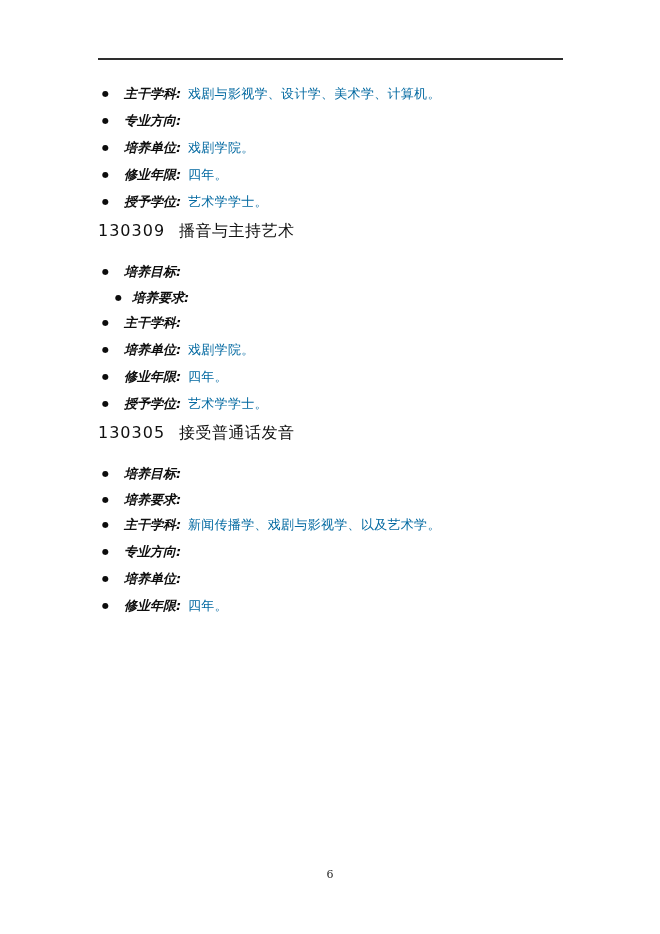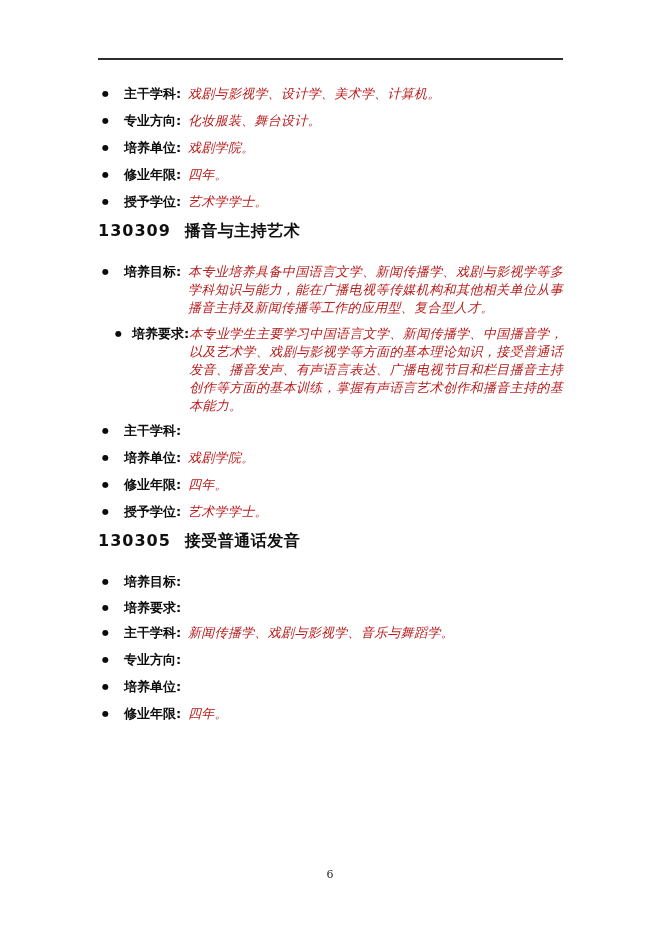--- a/index.html
+++ b/index.html
@@ -22,21 +22,21 @@
     border-top: 2px solid #2e2e2e;
   }
   #content {
     position: absolute;
     left: 98px; top: 86px;
     width: 465px;
   }
   .heading {
     margin: 5px 0 22px 0;
     font-family: "DejaVu Sans", "Liberation Sans", sans-serif;
-    font-size: 16px; line-height: 20px; font-weight: bold;
+    font-size: 16px; line-height: 20px; font-weight: normal;
     color: #101010;
     letter-spacing: 0.5px;
   }
   .heading .code { margin-right: 14px; letter-spacing: 1px; }
   .li-row {
     display: flex;
     align-items: flex-start;
     font-size: 13px; line-height: 15px;
     margin-bottom: 12px;
   }
@@ -47,23 +47,24 @@
     font-size: 8px; line-height: inherit;
     color: #0c0c0c;
   }
   .li-row.alt .bullet { flex-basis: 34px; width: 34px; padding-left: 17px; }
   .label {
     flex: 0 0 64px;
     font-family: "DejaVu Sans", "Liberation Sans", sans-serif;
     font-weight: bold;
     color: #0e0e0e;
     white-space: nowrap;
+    font-style: italic;
   }
   .li-row.alt .label { flex-basis: 57px; }
-  .value { flex: 1 1 auto; color: #b91c1c; letter-spacing: 0.3px; font-style: italic; }
+  .value { flex: 1 1 auto; color: #0369a1; letter-spacing: 0.3px; }
   .para .value { text-align: justify; }
   .page-number {
     position: absolute;
     left: 0; right: 0; top: 868px;
     text-align: center;
     font-size: 11px; line-height: 14px;
     color: #2a2a2a;
   }
 </style>
 </head>
@@ -76,21 +77,20 @@
 
     <div class="items">
           <div class="li-row">
     <span class="bullet">●</span>
     <span class="label">主干学科:</span>
     <span class="value">戏剧与影视学、设计学、美术学、计算机。</span>
   </div>
           <div class="li-row">
     <span class="bullet">●</span>
     <span class="label">专业方向:</span>
-    <span class="value">化妆服装、舞台设计。</span>
   </div>
           <div class="li-row">
     <span class="bullet">●</span>
     <span class="label">培养单位:</span>
     <span class="value">戏剧学院。</span>
   </div>
           <div class="li-row">
     <span class="bullet">●</span>
     <span class="label">修业年限:</span>
     <span class="value">四年。</span>
@@ -103,26 +103,24 @@
         </div>
   </section>
       <section class="section">
     <h2 class="heading">
       <span class="code">130309</span><span class="title">播音与主持艺术</span>
     </h2>
     <div class="items">
           <div class="li-row para">
     <span class="bullet">●</span>
     <span class="label">培养目标:</span>
-    <span class="value">本专业培养具备中国语言文学、新闻传播学、戏剧与影视学等多学科知识与能力，能在广播电视等传媒机构和其他相关单位从事播音主持及新闻传播等工作的应用型、复合型人才。</span>
   </div>
           <div class="li-row para alt">
     <span class="bullet">●</span>
     <span class="label">培养要求:</span>
-    <span class="value">本专业学生主要学习中国语言文学、新闻传播学、中国播音学，以及艺术学、戏剧与影视学等方面的基本理论知识，接受普通话发音、播音发声、有声语言表达、广播电视节目和栏目播音主持创作等方面的基本训练，掌握有声语言艺术创作和播音主持的基本能力。</span>
   </div>
           <div class="li-row">
     <span class="bullet">●</span>
     <span class="label">主干学科:</span>
   </div>
           <div class="li-row">
     <span class="bullet">●</span>
     <span class="label">培养单位:</span>
     <span class="value">戏剧学院。</span>
   </div>
@@ -147,21 +145,21 @@
     <span class="bullet">●</span>
     <span class="label">培养目标:</span>
   </div>
           <div class="li-row para">
     <span class="bullet">●</span>
     <span class="label">培养要求:</span>
   </div>
           <div class="li-row">
     <span class="bullet">●</span>
     <span class="label">主干学科:</span>
-    <span class="value">新闻传播学、戏剧与影视学、音乐与舞蹈学。</span>
+    <span class="value">新闻传播学、戏剧与影视学、以及艺术学。</span>
   </div>
           <div class="li-row">
     <span class="bullet">●</span>
     <span class="label">专业方向:</span>
   </div>
           <div class="li-row">
     <span class="bullet">●</span>
     <span class="label">培养单位:</span>
   </div>
           <div class="li-row">

